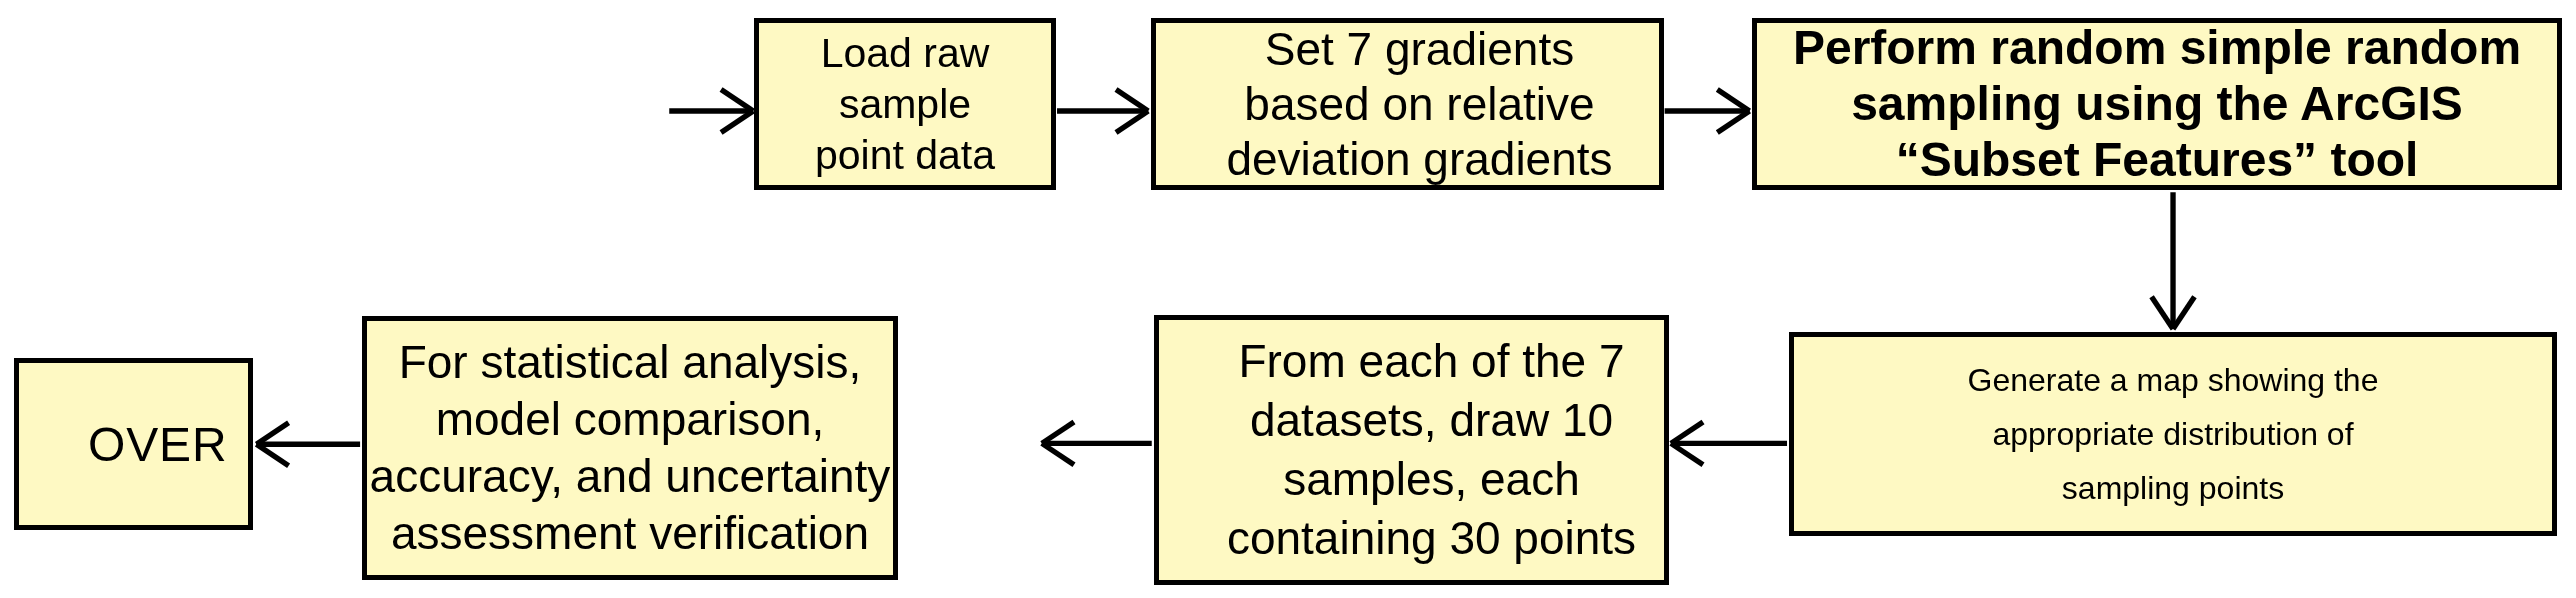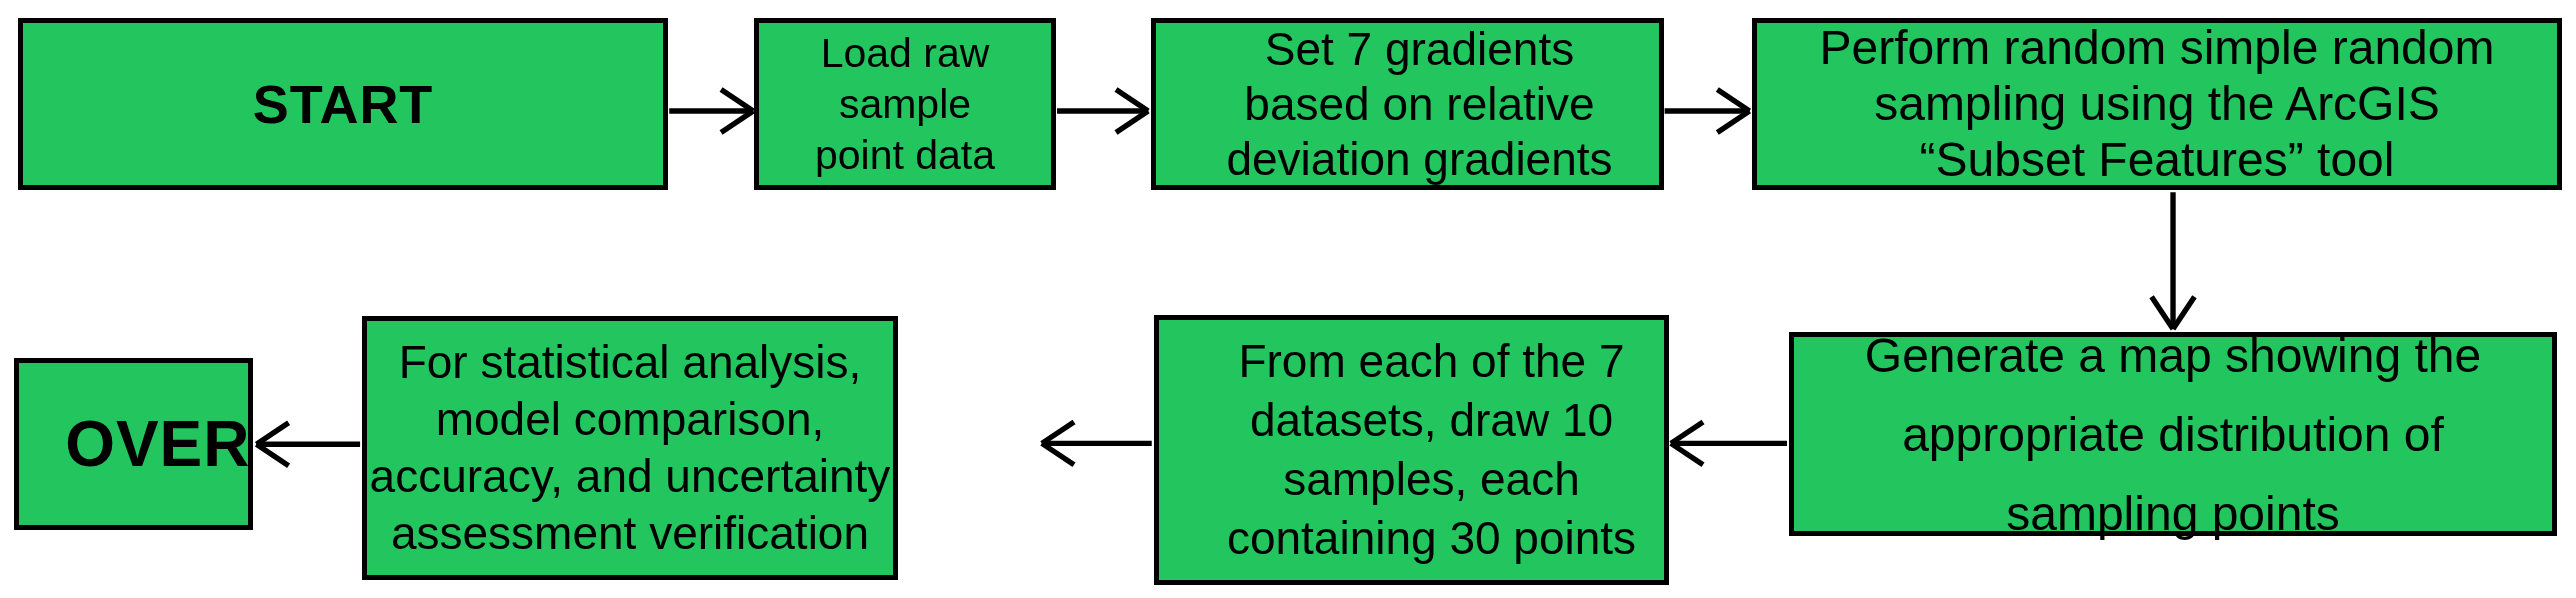--- a/index.html
+++ b/index.html
@@ -13,21 +13,21 @@
     height: 599px;
     background: #ffffff;
     font-family: "Liberation Sans", sans-serif;
     color: #000000;
     overflow: hidden;
   }
   .node {
     position: absolute;
     box-sizing: border-box;
     border: 5.4px solid #000000;
-    background: #22c55e;
+    background: #fef9c3;
     display: flex;
     align-items: center;
     justify-content: center;
     text-align: center;
   }
   .node .label {
     white-space: pre-line;
     display: block;
     width: 100%;
   }
@@ -36,25 +36,25 @@
   #node-load-raw         { left: 754px;  top: 18px;  width: 302px; height: 172px; }
   #node-set-gradients    { left: 1151px; top: 18px;  width: 513px; height: 172px; padding-left: 24px; }
   #node-perform-sampling { left: 1752px; top: 18px;  width: 810px; height: 172px; }
   #node-generate-map     { left: 1789px; top: 332px; width: 768px; height: 204px; }
   #node-draw-samples     { left: 1154px; top: 315px; width: 515px; height: 270px; padding-left: 40px; }
   #node-statistical      { left: 362px;  top: 316px; width: 536px; height: 264px; }
   #node-over             { left: 14.3px;   top: 358px; width: 239px; height: 172px; }
 
   
   #node-start .label            { font-size: 54px; font-weight: bold; letter-spacing: 0.9px; }
-  #node-over .label             { font-size: 64px; font-weight: bold; letter-spacing: 0.9px; margin-left: 48px; }
+  #node-over .label             { font-size: 48px; font-weight: normal; letter-spacing: 0.9px; margin-left: 48px; }
   #node-load-raw .label         { font-size: 41px; line-height: 51px; }
   #node-set-gradients .label    { font-size: 46px; line-height: 55px; }
-  #node-perform-sampling .label { font-size: 48px; line-height: 56px; }
-  #node-generate-map .label     { font-size: 48px; line-height: 79px; }
+  #node-perform-sampling .label { font-size: 48px; line-height: 56px; font-weight: bold; }
+  #node-generate-map .label     { font-size: 32px; line-height: 54px; }
   #node-draw-samples .label     { font-size: 46px; line-height: 59px; }
   #node-statistical .label      { font-size: 46px; line-height: 57px; }
 
   #arrows {
     position: absolute;
     left: 0;
     top: 0;
     width: 2576px;
     height: 599px;
     pointer-events: none;
@@ -100,23 +100,20 @@
       <line x1="1166" y1="496" x2="1202" y2="472"></line>
       <line x1="1166" y1="496" x2="1202" y2="520"></line>
     </g>
     <g>
       <line x1="403" y1="497" x2="287" y2="497"></line>
       <line x1="287" y1="497" x2="323" y2="473"></line>
       <line x1="287" y1="497" x2="323" y2="521"></line>
     </g>
   </svg>
 
-  <div class="node" id="node-start">
-    <span class="label">START</span>
-  </div>
 
   <div class="node" id="node-load-raw">
     <span class="label">Load raw
 sample
 point data</span>
   </div>
 
   <div class="node" id="node-set-gradients">
     <span class="label">Set 7 gradients
 based on relative

